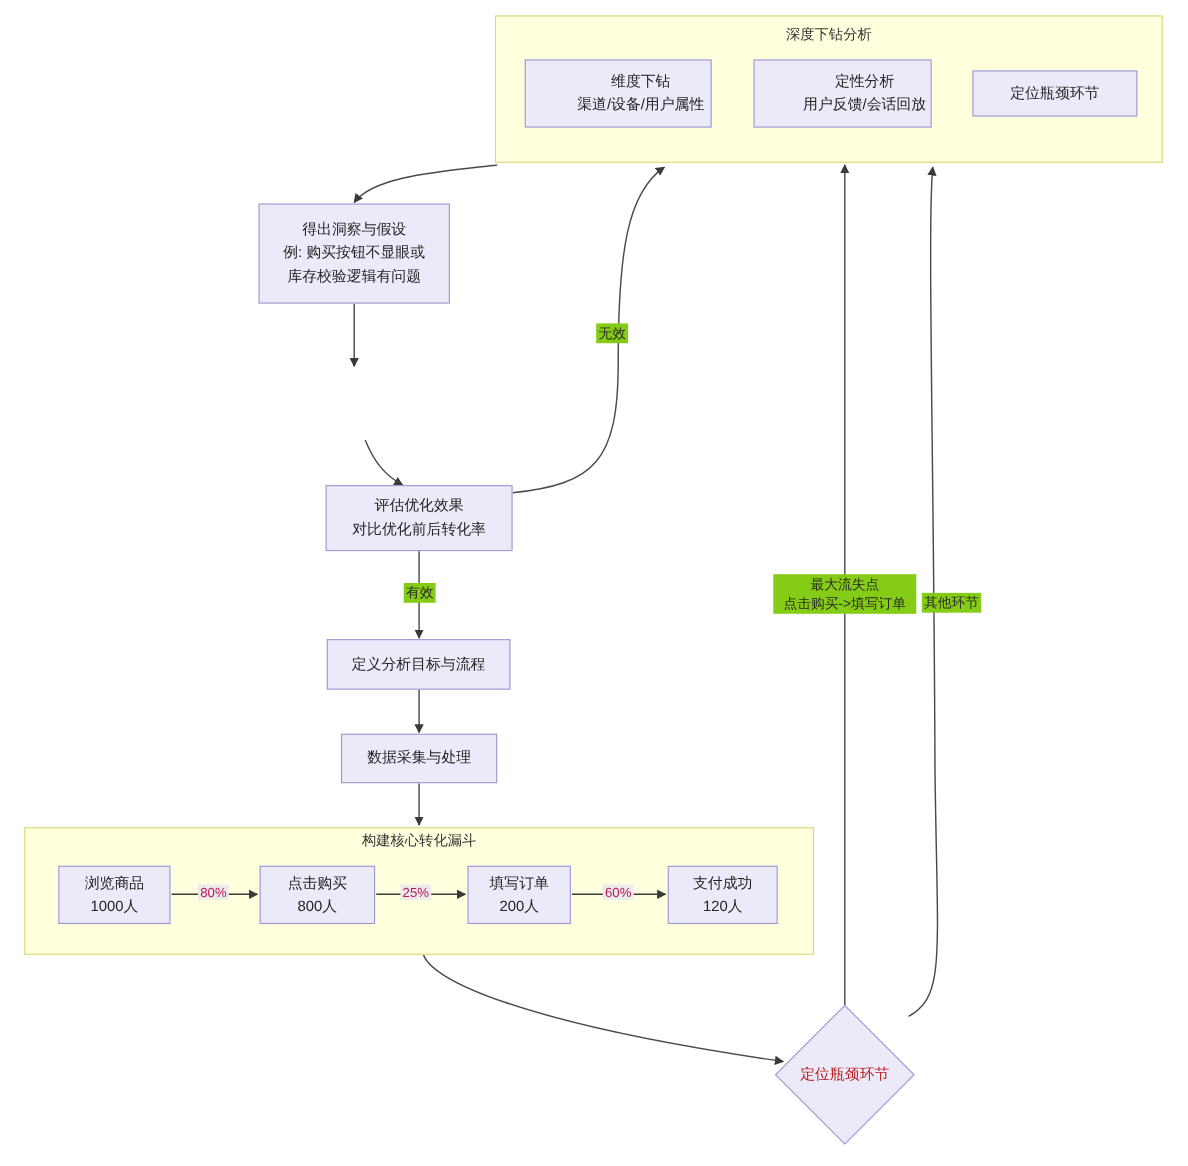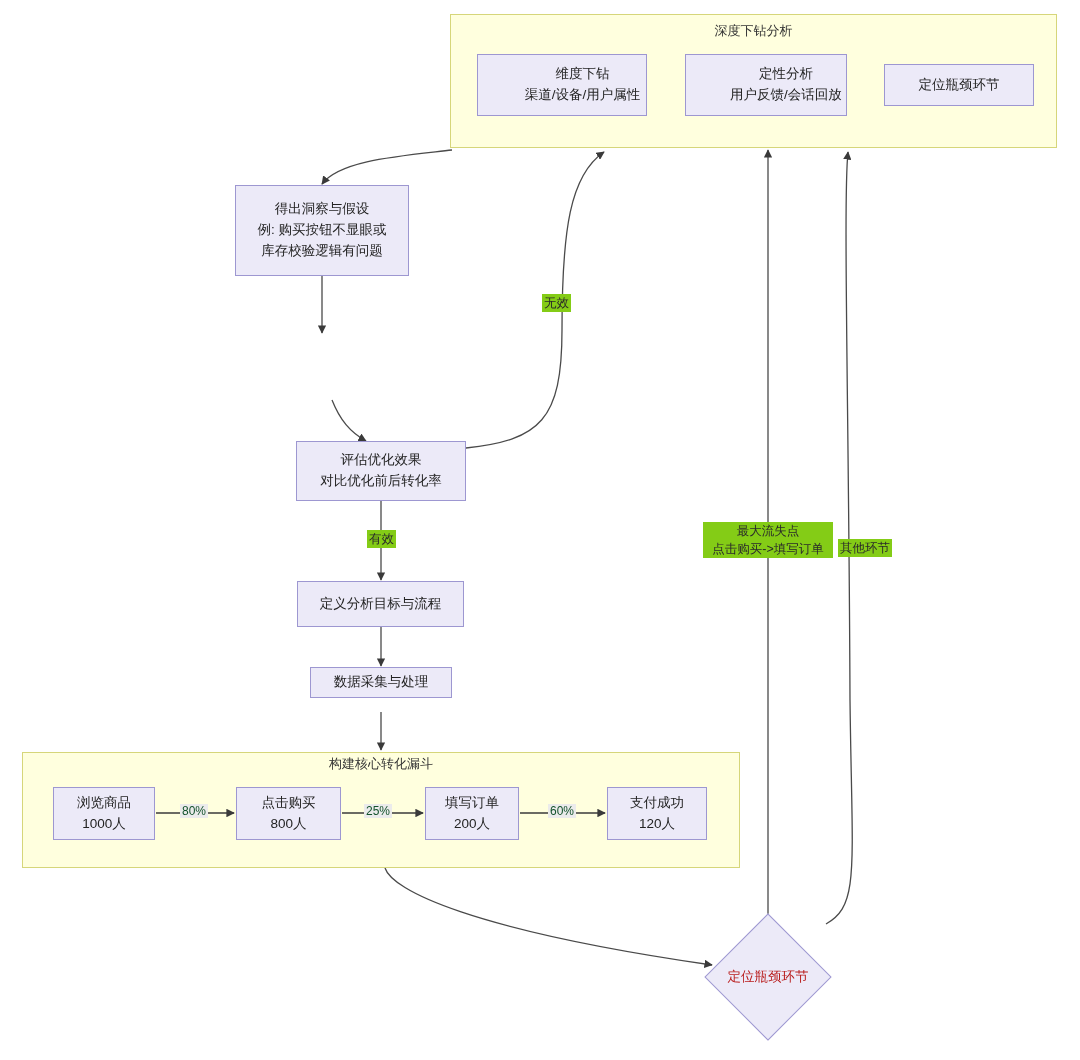--- a/index.html
+++ b/index.html
@@ -75,21 +75,21 @@
     color:#2a2a2a;
     font-size:12.5px;
     line-height:1.45;
     padding:0 2px;
     text-align:center;
     white-space:nowrap;
   }
   .pct-label {
     position:absolute;
     background:#ebebeb;
-    color:#14532d;
+    color:#be185d;
     font-size:12px;
     padding:0 2px;
     white-space:nowrap;
   }
 </style>
 </head>
 <body>
 
 <div id="canvas">
 
@@ -150,21 +150,21 @@
 
   <div class="node" style="left:296px; top:441px; width:170px; height:60px;">
     <span class="line">评估优化效果</span>
     <span class="line">对比优化前后转化率</span>
   </div>
 
   <div class="node" style="left:297px; top:581px; width:167px; height:46px;">
     <span class="line">定义分析目标与流程</span>
   </div>
 
-  <div class="node" style="left:310px; top:667px; width:142px; height:31px;">
+  <div class="node" style="left:310px; top:667px; width:142px; height:45px;">
     <span class="line">数据采集与处理</span>
   </div>
 
   <div class="edge-label" style="left:542px; top:294px;">
     <span>无效</span>
   </div>
 
   <div class="edge-label" style="left:367px; top:530px;">
     <span>有效</span>
   </div>

